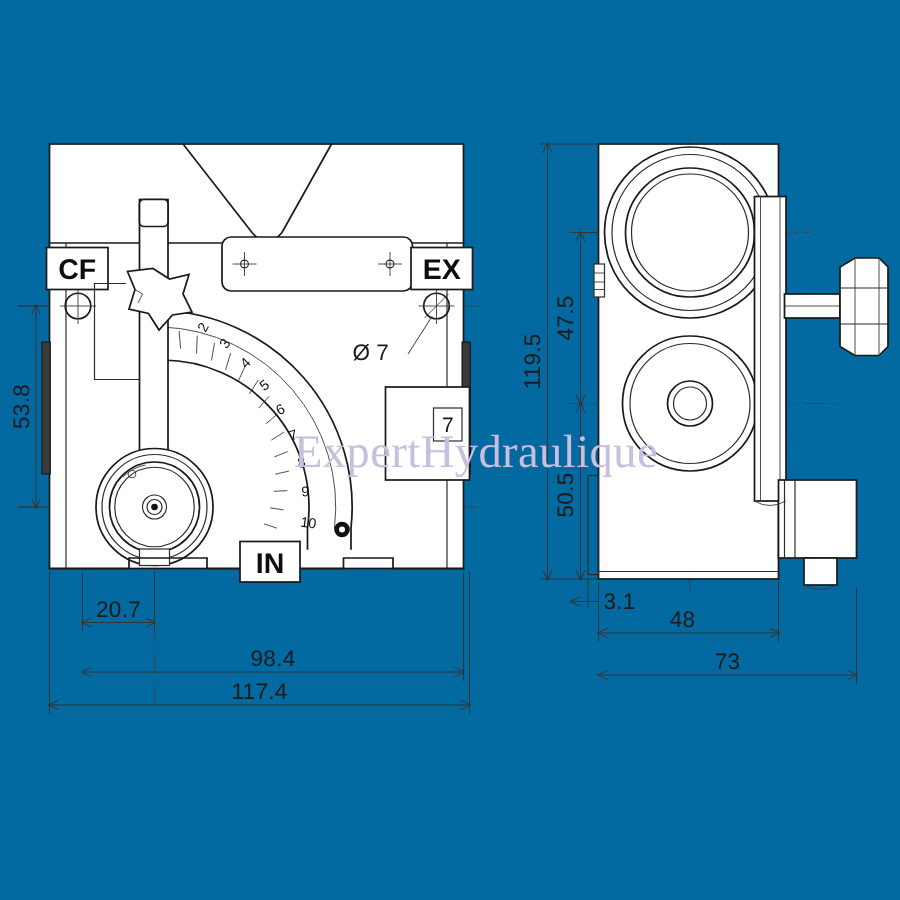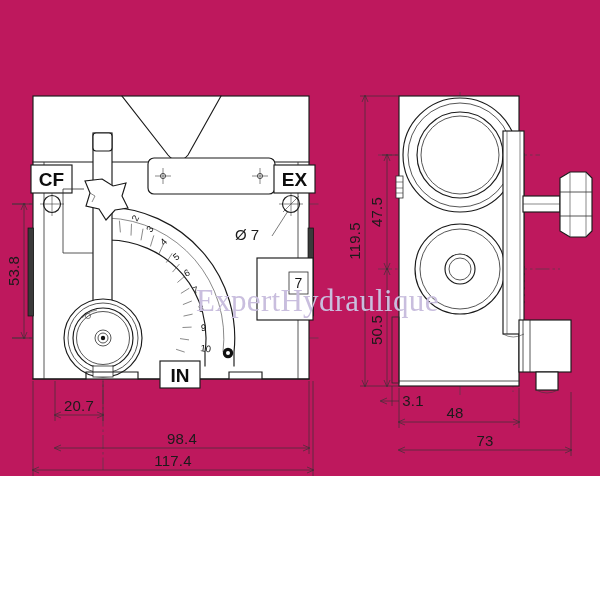--- a/index.html
+++ b/index.html
@@ -10,22 +10,22 @@
   }
   body {
     width: 600px;
     height: 600px;
     overflow: hidden;
     font-family: "Liberation Sans", sans-serif;
   }
   #drawing-root {
     position: relative;
     width: 600px;
-    height: 476px;
-    background: #be185d;
+    height: 600px;
+    background: #0369a1;
   }
   svg.drawing-canvas {
     position: absolute;
     top: 0;
     left: 0;
     width: 600px;
     height: 600px;
     display: block;
   }
   .ln      { stroke:#1a1a1a; stroke-width:1.15; fill:none; stroke-linecap:square; }

